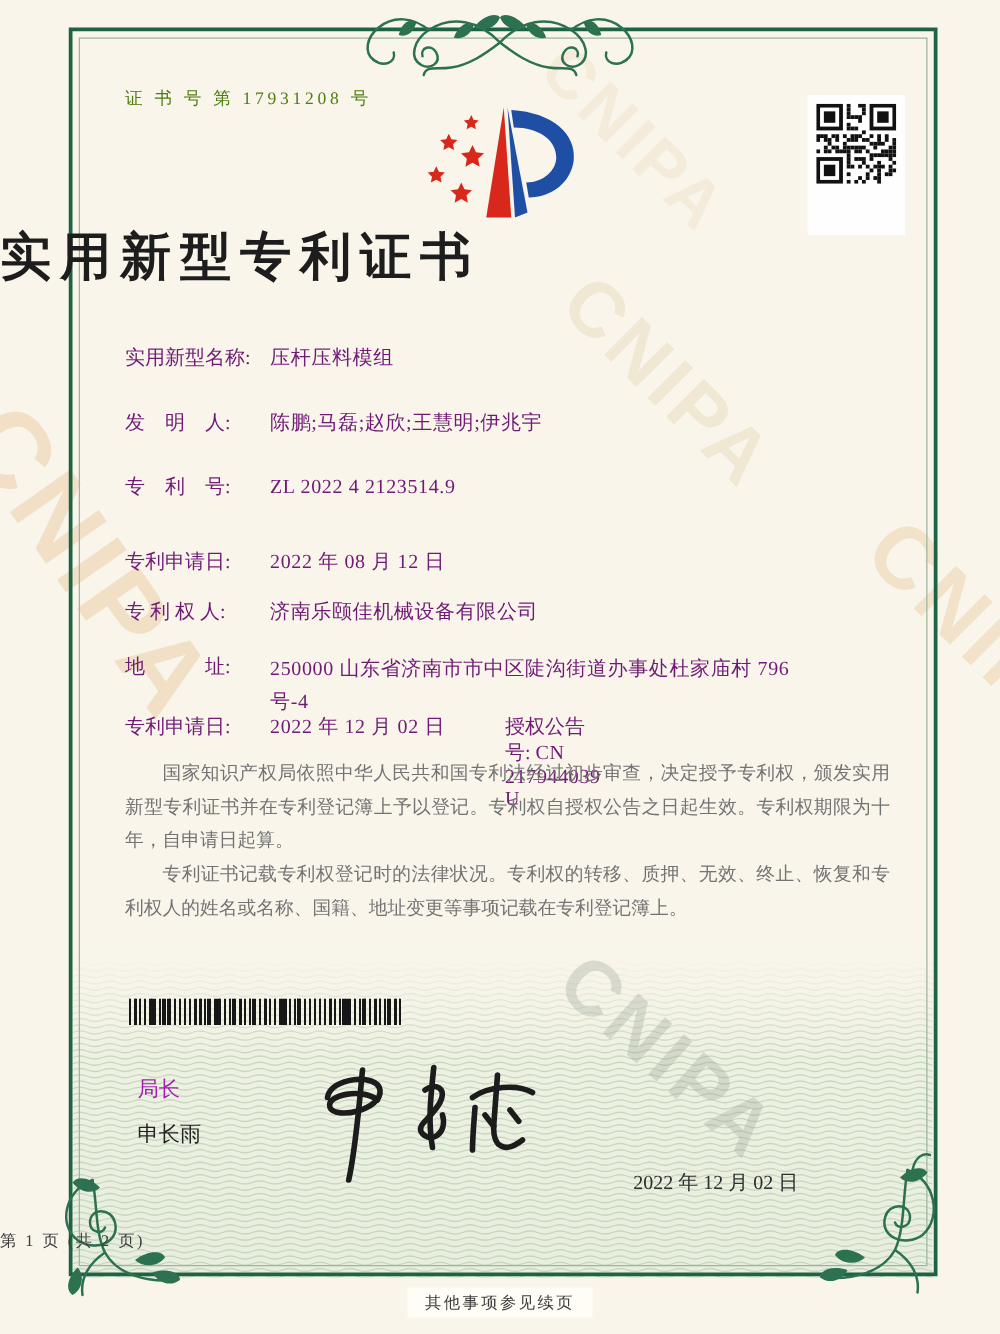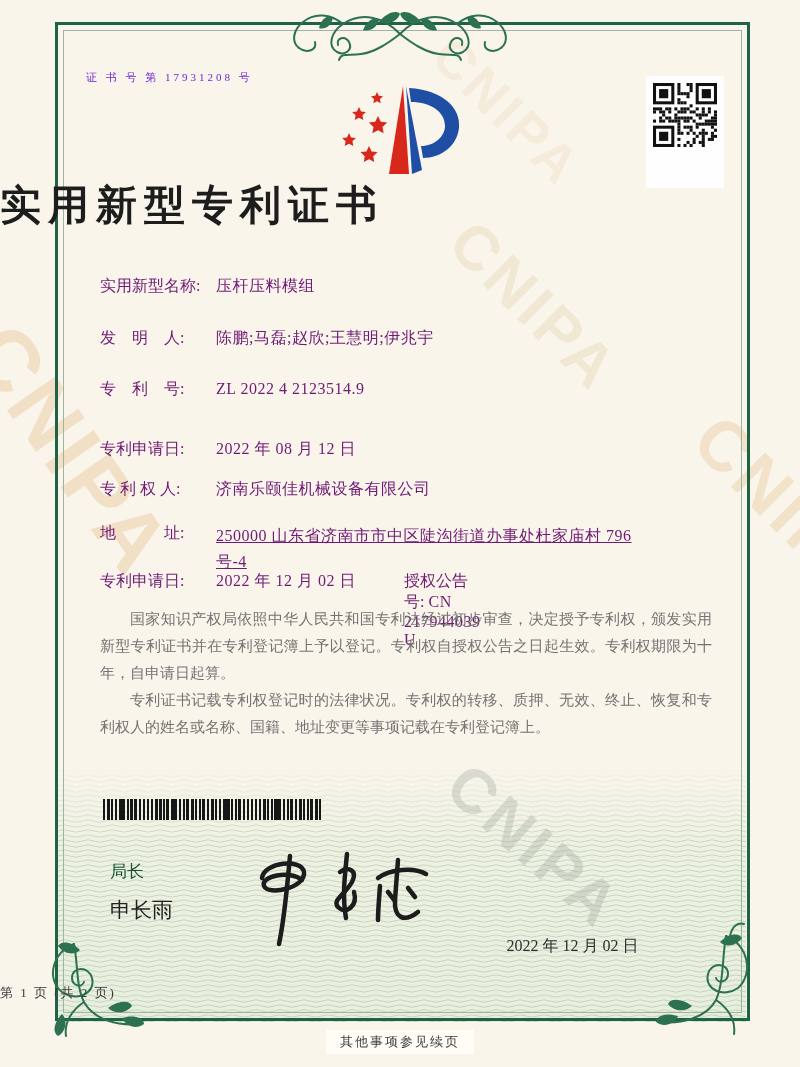--- a/index.html
+++ b/index.html
@@ -23,49 +23,49 @@
       background:linear-gradient(to bottom,#f9f5eb,rgba(249,245,235,0));}
 
   
   .frame-outer{position:absolute;left:55px;top:22px;width:689px;height:993px;border:3px solid #1e6345;}
   .frame-inner{position:absolute;left:63px;top:30px;width:677px;height:981px;border:1px solid #9db4a2;}
   .ornament{position:absolute;}
   .ornament path,.ornament circle{stroke:#2c7150;fill:none;stroke-width:2;stroke-linecap:round;}
   .ornament .leaf{fill:#2c7150;stroke:none;}
 
   
-  .cert-no{position:absolute;left:86px;top:70px;font-size:11px;letter-spacing:3px;color:#6d28d9;}
+  .cert-no{position:absolute;left:100px;top:70px;font-size:14px;letter-spacing:3px;color:#4d7c0f;}
   .logo{position:absolute;left:325px;top:84px;}
   .qr-box{position:absolute;left:646px;top:76px;width:78px;height:112px;background:#fefefe;}
   .qr-box svg{position:absolute;left:7px;top:7px;}
   .title{position:absolute;left:0;top:178px;width:100%;margin:0;text-align:left;
       font-size:41px;font-weight:700;letter-spacing:7px;color:#1d1d1d;}
 
   
   .row{position:absolute;left:100px;font-size:16px;color:#701a75;}
   .lbl{display:inline-block;width:112px;}
   .val{letter-spacing:.5px;}
-  .addr-val{display:inline-block;vertical-align:top;width:445px;line-height:26px;text-decoration:underline;}
+  .addr-val{display:inline-block;vertical-align:top;width:445px;line-height:26px;}
   .addr2{display:block;}
   .grant-no{position:absolute;left:304px;}
 
   
   .body-text{position:absolute;left:100px;top:606px;width:612px;font-size:15px;line-height:27px;
       color:#737373;text-align:justify;}
   .body-text p{margin:0;text-indent:2em;}
 
   
   .barcode{position:absolute;left:103px;top:799px;width:218px;height:21px;background:
     repeating-linear-gradient(90deg,#161616 0 2px,transparent 2px 4px),
     repeating-linear-gradient(90deg,#161616 0 1px,transparent 1px 9px),
     repeating-linear-gradient(90deg,transparent 0 5px,#161616 5px 7px,transparent 7px 13px);}
 
   
-  .sig-role{position:absolute;left:110px;top:860px;font-size:17px;color:#14532d;text-align:right;}
-  .sig-name{position:absolute;left:110px;top:896px;font-size:21px;color:#222;}
+  .sig-role{position:absolute;left:110px;top:860px;font-size:17px;color:#a21caf;text-align:right;}
+  .sig-name{position:absolute;left:110px;top:896px;font-size:17px;color:#222;}
   .sig-script{position:absolute;left:228px;top:842px;}
   .sig-script path{fill:none;stroke:#1c1c1c;stroke-width:4.5;stroke-linecap:round;stroke-linejoin:round;}
   .issue-date{position:absolute;left:455px;top:936px;width:235px;text-align:center;font-size:16px;color:#2e2e2e;}
 
   
   .pagination{position:absolute;left:0;top:984px;width:100%;text-align:left;font-size:13px;color:#3c3c3c;letter-spacing:2px;}
   .footer-note{position:absolute;left:50%;top:1030px;transform:translateX(-50%);
       background:#fffdf6;padding:3px 14px;font-size:13px;color:#3c3c3c;letter-spacing:2px;}
 </style>
 </head>

